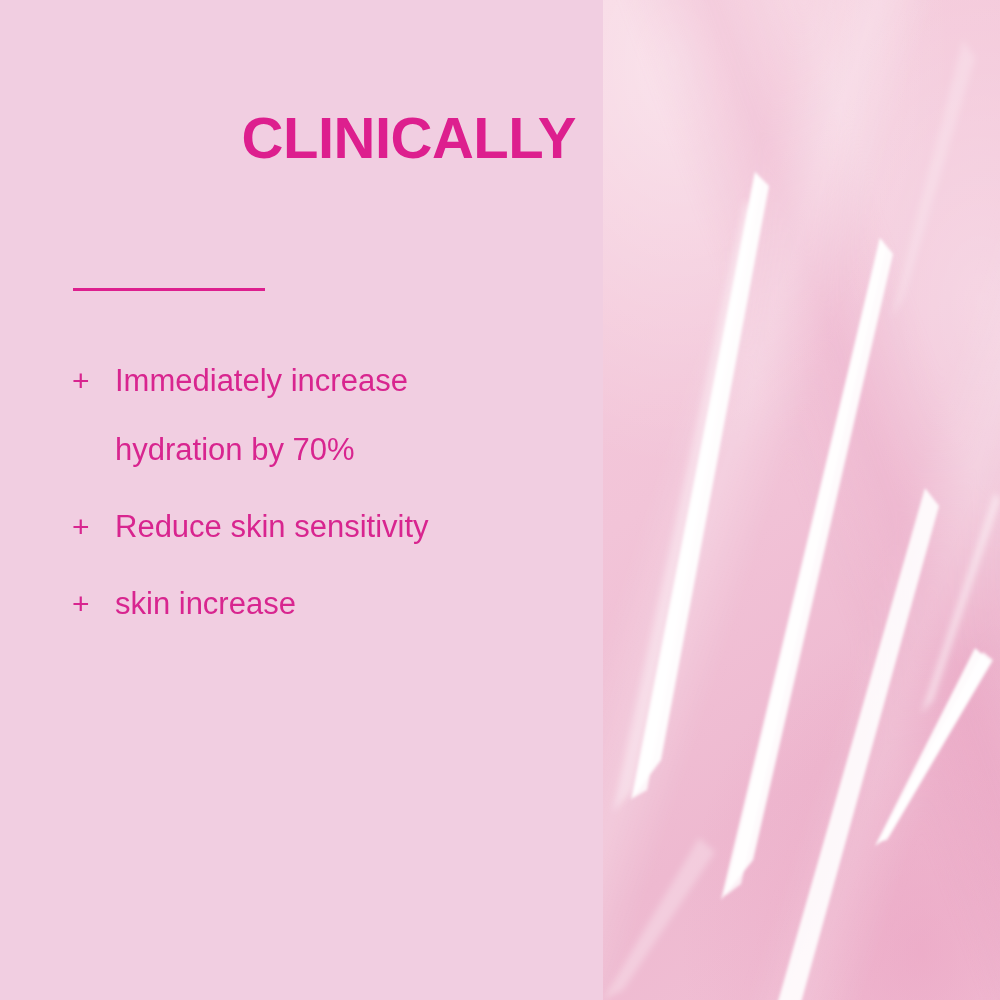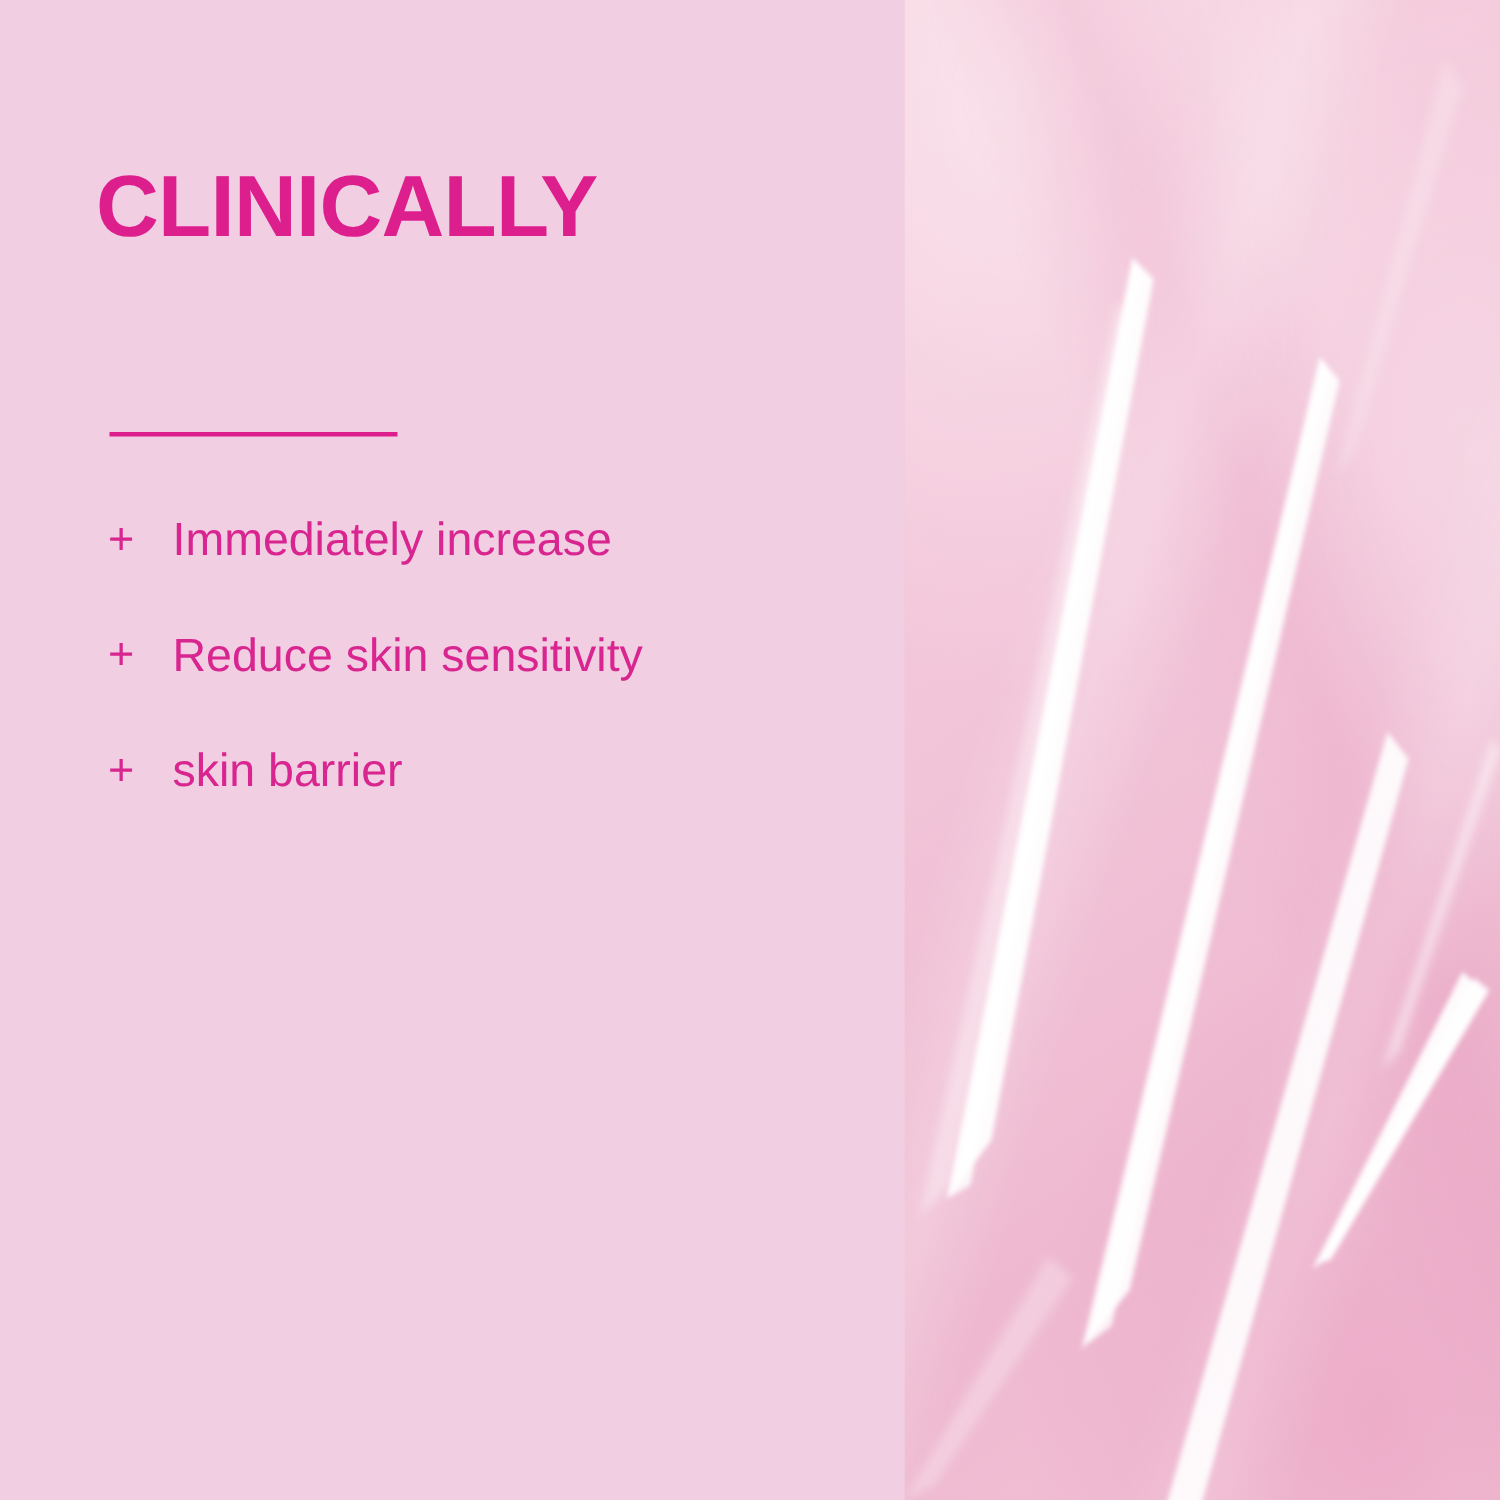--- a/index.html
+++ b/index.html
@@ -26,31 +26,32 @@
     left: 0;
     top: 0;
     width: 603px;
     height: 1000px;
     background: #f1cee1;
     overflow: hidden;
   }
 
   .headline {
     position: absolute;
-    left: 64px;
+    left: 76px;
     top: 104px;
     width: 500px;
     margin: 0;
     font-family: "Liberation Sans", sans-serif;
     font-size: 58px;
     font-weight: 700;
     line-height: 68px;
     letter-spacing: -0.5px;
     color: #dd1f8e;
     text-transform: uppercase;
+    text-align: right;
   }
   .headline .hl-line {
     display: block;
     white-space: nowrap;
   }
 
   .divider {
     position: absolute;
     left: 73px;
     top: 288px;
@@ -82,20 +83,21 @@
     top: 0;
     width: 26px;
     font-size: 30px;
     font-weight: 500;
     line-height: 48px;
     color: #d8258f;
     text-align: left;
   }
   .benefit .btext {
     display: block;
+    margin-top: 21px;
   }
 
   
   .right-panel {
     position: absolute;
     left: 603px;
     top: 0;
     width: 397px;
     height: 1000px;
     overflow: hidden;
@@ -138,30 +140,31 @@
       <span class="hl-line">CLINICALLY</span>
     </h1>
 
     <div class="divider"></div>
 
     <div class="benefits">
 
       <div class="benefit">
         <span class="plus">+</span>
         <span class="btext">Immediately increase</span>
+        <span class="btext">hydration by 70%</span>
       </div>
 
       <div class="benefit">
         <span class="plus">+</span>
         <span class="btext">Reduce skin sensitivity</span>
       </div>
 
       <div class="benefit">
         <span class="plus">+</span>
-        <span class="btext">skin barrier</span>
+        <span class="btext">skin increase</span>
       </div>
 
     </div>
   </div>
 
   <div class="right-panel">
     <div class="gel-base"></div>
     <div class="gel-sheen"></div>
 
     <svg class="streaks" viewBox="0 0 397 1000" preserveAspectRatio="none">

